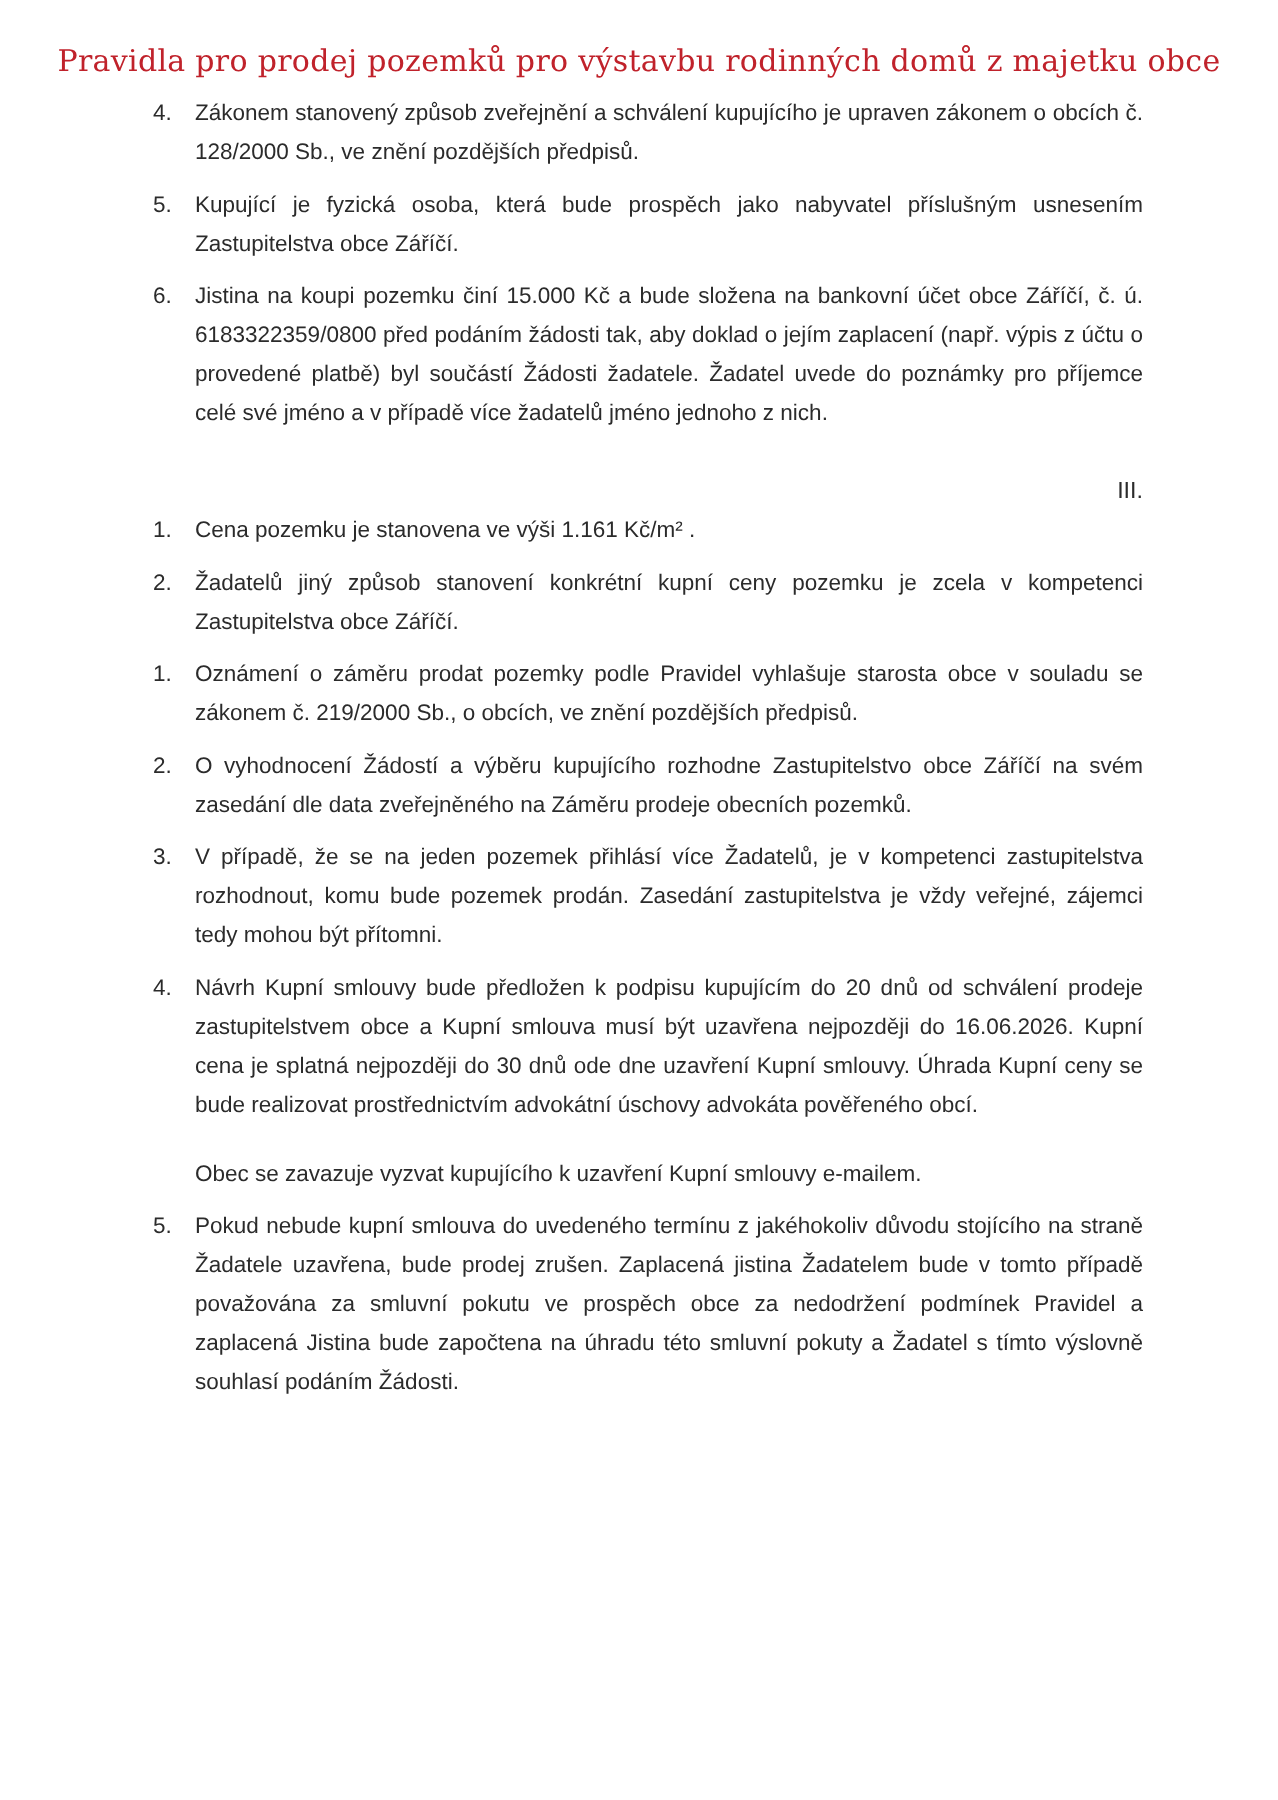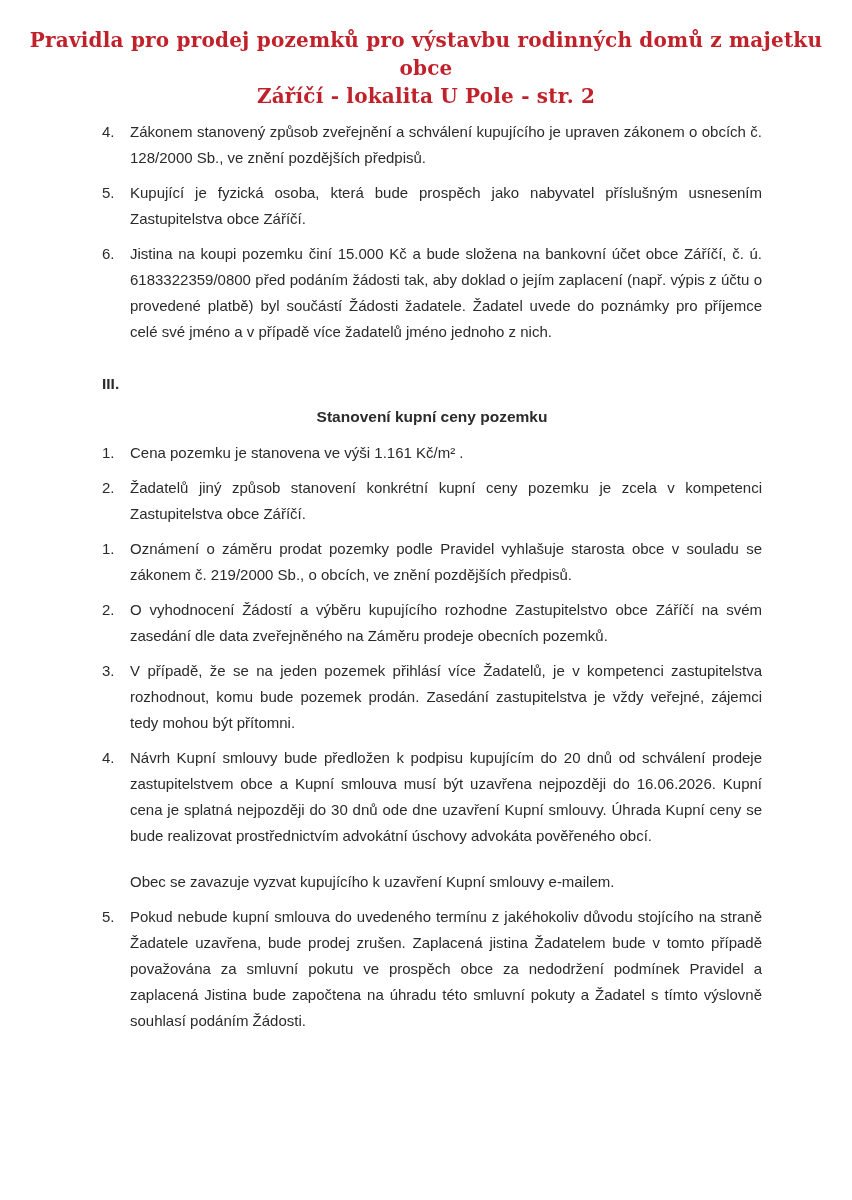--- a/index.html
+++ b/index.html
@@ -14,21 +14,21 @@
     box-sizing: border-box;
     background: #ffffff;
     overflow: hidden;
     padding-top: 26px;
     font-family: "Liberation Sans", sans-serif;
     color: #2b2b2b;
   }
   .doc-title {
     text-align: center;
     font-family: "DejaVu Serif", "Liberation Serif", serif;
-    font-weight: bold;
+    font-weight: normal;
     font-size: 20px;
     line-height: 28px;
     color: #c0222b;
     letter-spacing: 0.2px;
     margin: 0 14px 9px 14px;
   }
   .content {
     margin-left: 102px;
     margin-right: 90px;
     font-size: 15px;
@@ -48,61 +48,59 @@
     flex: 1;
   }
   .sub-par {
     margin-left: 28px;
     text-align: justify;
     margin-bottom: 9px;
     margin-top: 20px;
   }
   .roman {
     margin-top: 26px;
-    text-align: left;
-    font-weight: bold;
+    text-align: right;
+    font-weight: normal;
     font-size: 15.5px;
     line-height: 26px;
   }
   .heading {
     margin-top: 7px;
     margin-bottom: 10px;
     text-align: center;
     font-weight: bold;
     font-size: 15.5px;
     line-height: 26px;
   }
 </style>
 </head>
 <body>
 
 <div class="page">
 
   <div class="doc-title">
     <div>Pravidla pro prodej pozemků pro výstavbu rodinných domů z majetku obce</div>
-    <div>Záříčí - lokalita U Pole - str. 2</div>
   </div>
 
   <div class="content">
 
     <div class="item">
       <span class="num">4.</span>
       <span class="txt">Zákonem stanovený způsob zveřejnění a schválení kupujícího je upraven zákonem o obcích č. 128/2000 Sb., ve znění pozdějších předpisů.</span>
     </div>
     <div class="item">
       <span class="num">5.</span>
       <span class="txt">Kupující je fyzická osoba, která bude prospěch jako nabyvatel příslušným usnesením Zastupitelstva obce Záříčí.</span>
     </div>
     <div class="item">
       <span class="num">6.</span>
       <span class="txt">Jistina na koupi pozemku činí 15.000 Kč a bude složena na bankovní účet obce Záříčí, č. ú. 6183322359/0800 před podáním žádosti tak, aby doklad o jejím zaplacení (např. výpis z účtu o provedené platbě) byl součástí Žádosti žadatele. Žadatel uvede do poznámky pro příjemce celé své jméno a v případě více žadatelů jméno jednoho z nich.</span>
     </div>
 
     <div class="roman">III.</div>
-    <div class="heading">Stanovení kupní ceny pozemku</div>
 
     <div class="item">
       <span class="num">1.</span>
       <span class="txt">Cena pozemku je stanovena ve výši 1.161 Kč/m² .</span>
     </div>
     <div class="item">
       <span class="num">2.</span>
       <span class="txt">Žadatelů jiný způsob stanovení konkrétní kupní ceny pozemku je zcela v kompetenci Zastupitelstva obce Záříčí.</span>
     </div>
 

